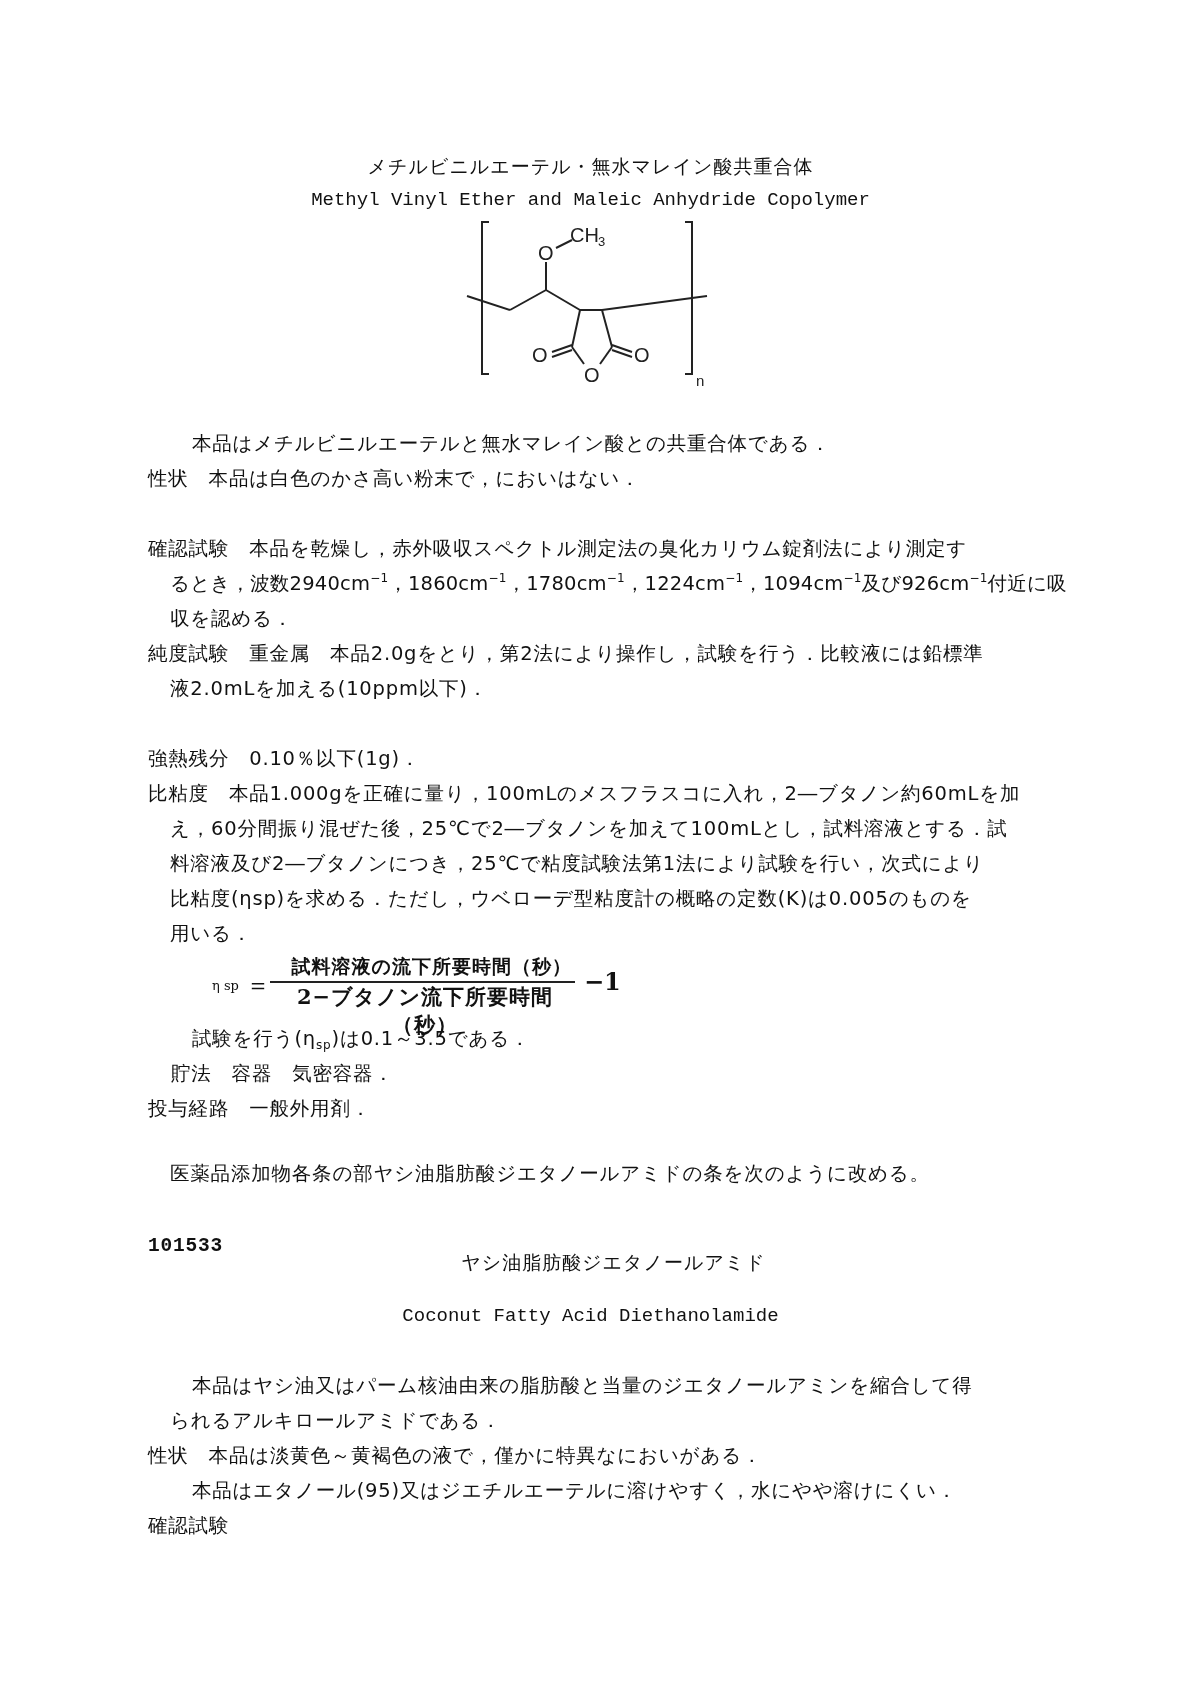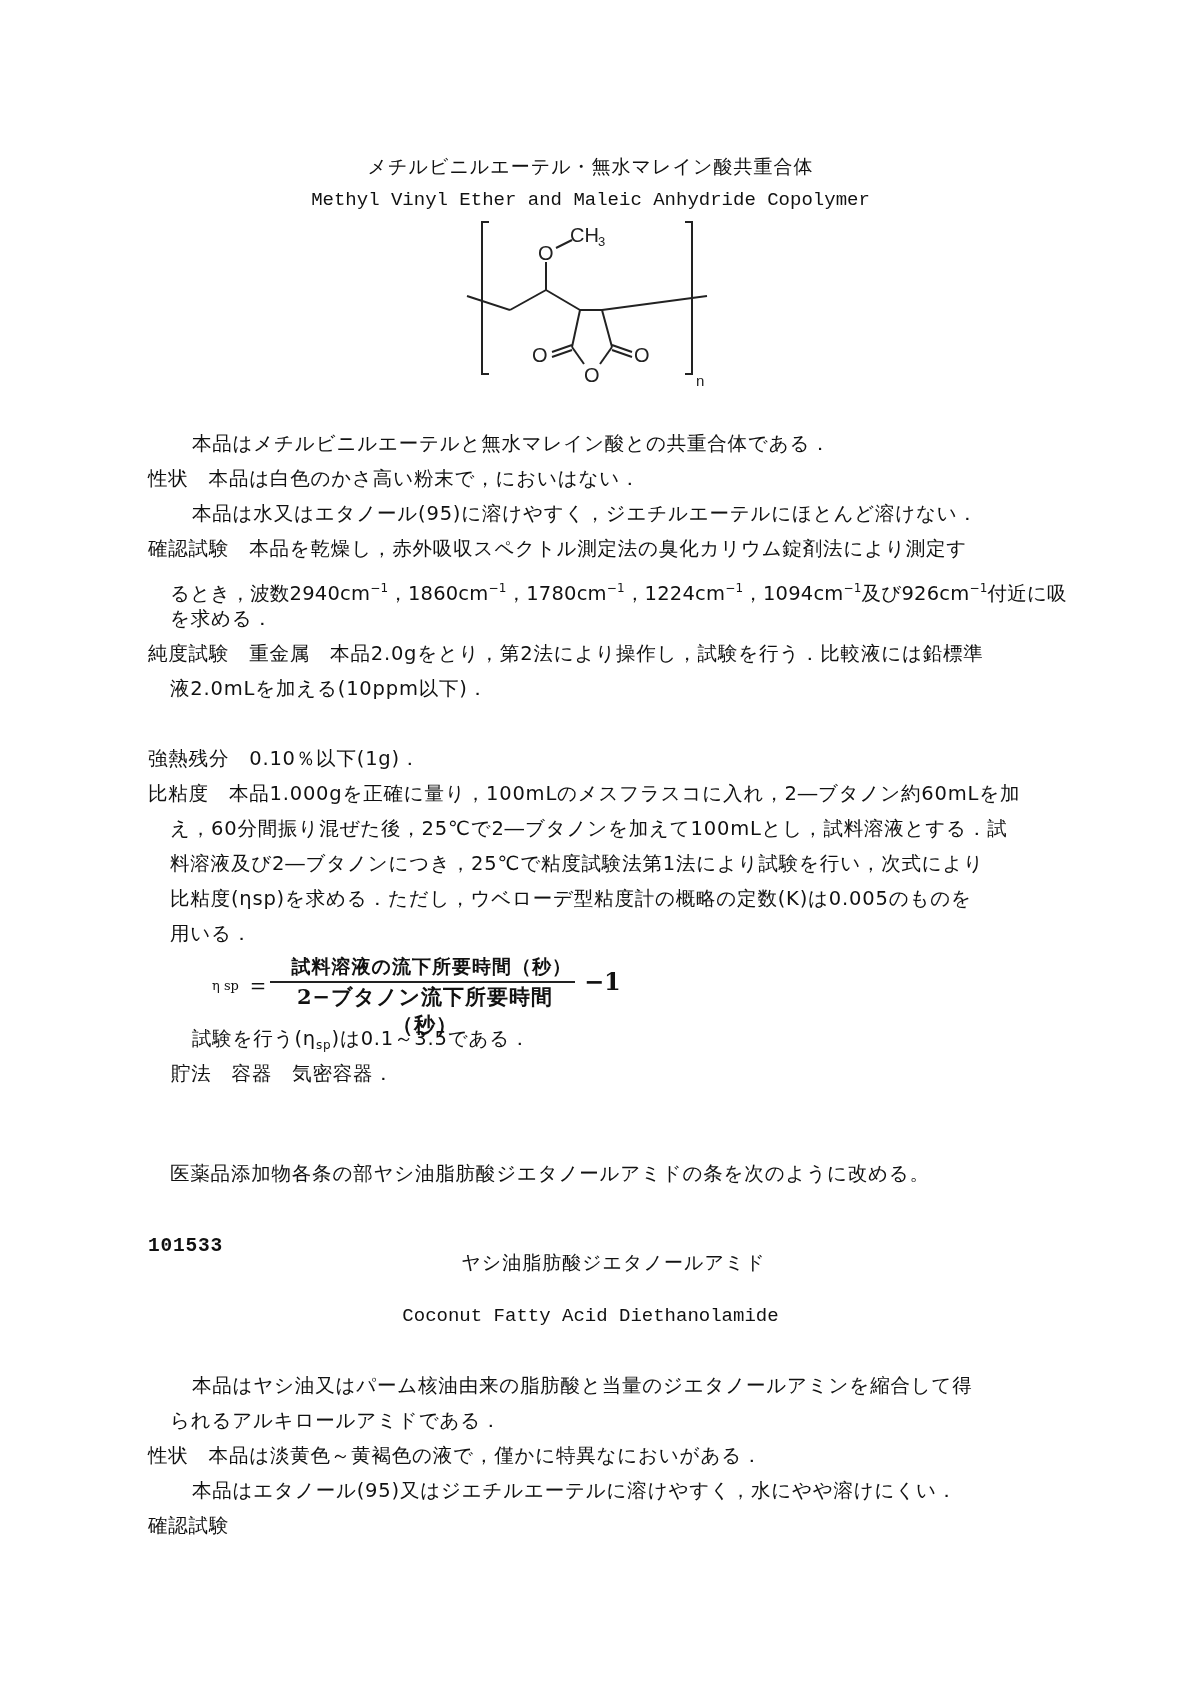--- a/index.html
+++ b/index.html
@@ -82,29 +82,28 @@
       </g>
     </svg>
   </div>
 
   <div class="line indent1" style="top:430px;">本品はメチルビニルエーテルと無水マレイン酸との共重合体である．</div>
 
   <div class="line" style="top:465px;">
     <span>性状</span><span class="label-gap"></span><span>本品は白色のかさ高い粉末で，においはない．</span>
   </div>
 
-  <div class="line indent1" style="top:500px;">本品は水又はエタノール(95)に溶けやすく，ジエチルエーテルにほとんど溶けない．</div>
 
   <div class="line" style="top:535px;">
     <span>確認試験</span><span class="label-gap"></span><span>本品を乾燥し，赤外吸収スペクトル測定法の臭化カリウム錠剤法により測定す</span>
   </div>
-  <div class="line indent-cont" style="top:570px; letter-spacing:0.2px;margin-top:10px;">
+  <div class="line indent-cont" style="top:570px; letter-spacing:0.2px;">
     <span>るとき，波数2940cm</span><sup>−1</sup><span>，1860cm</span><sup>−1</sup><span>，1780cm</span><sup>−1</sup><span>，1224cm</span><sup>−1</sup><span>，1094cm</span><sup>−1</sup><span>及び926cm</span><sup>−1</sup><span>付近に吸</span>
   </div>
-  <div class="line indent-cont" style="top:605px;">を求める．</div>
+  <div class="line indent-cont" style="top:605px;">収を認める．</div>
 
   <div class="line" style="top:640px;">
     <span>純度試験</span><span class="label-gap"></span><span>重金属</span><span class="label-gap"></span><span>本品2.0gをとり，第2法により操作し，試験を行う．比較液には鉛標準</span>
   </div>
   <div class="line indent-cont" style="top:675px;">液2.0mLを加える(10ppm以下)．</div>
 
 
   <div class="line" style="top:745px;">
     <span>強熱残分</span><span class="label-gap"></span><span>0.10％以下(1g)．</span>
   </div>
@@ -127,20 +126,23 @@
   </div>
 
   <div class="line indent1" style="top:1025px;">
     <span>試験を行う(η</span><sub>sp</sub><span>)は0.1～3.5である．</span>
   </div>
 
   <div class="line" style="top:1060px;margin-left:23px;">
     <span>貯法</span><span class="label-gap"></span><span>容器</span><span class="label-gap"></span><span>気密容器．</span>
   </div>
 
+  <div class="line" style="top:1095px;">
+    <span>投与経路</span><span class="label-gap"></span><span>一般外用剤．</span>
+  </div>
 
   <div class="line" style="top:1160px; left:170px;">医薬品添加物各条の部ヤシ油脂肪酸ジエタノールアミドの条を次のように改める。</div>
 
   <div class="line" style="top:1232px; font-family:'Liberation Mono','DejaVu Sans Mono',monospace;font-weight:bold;">101533</div>
   <div class="center-line jp" style="top:1248px;margin-left:23px;">ヤシ油脂肪酸ジエタノールアミド</div>
   <div class="center-line en" style="top:1302px;">Coconut Fatty Acid Diethanolamide</div>
 
   <div class="line indent1" style="top:1372px;">本品はヤシ油又はパーム核油由来の脂肪酸と当量のジエタノールアミンを縮合して得</div>
   <div class="line indent-cont" style="top:1407px;">られるアルキロールアミドである．</div>
 

